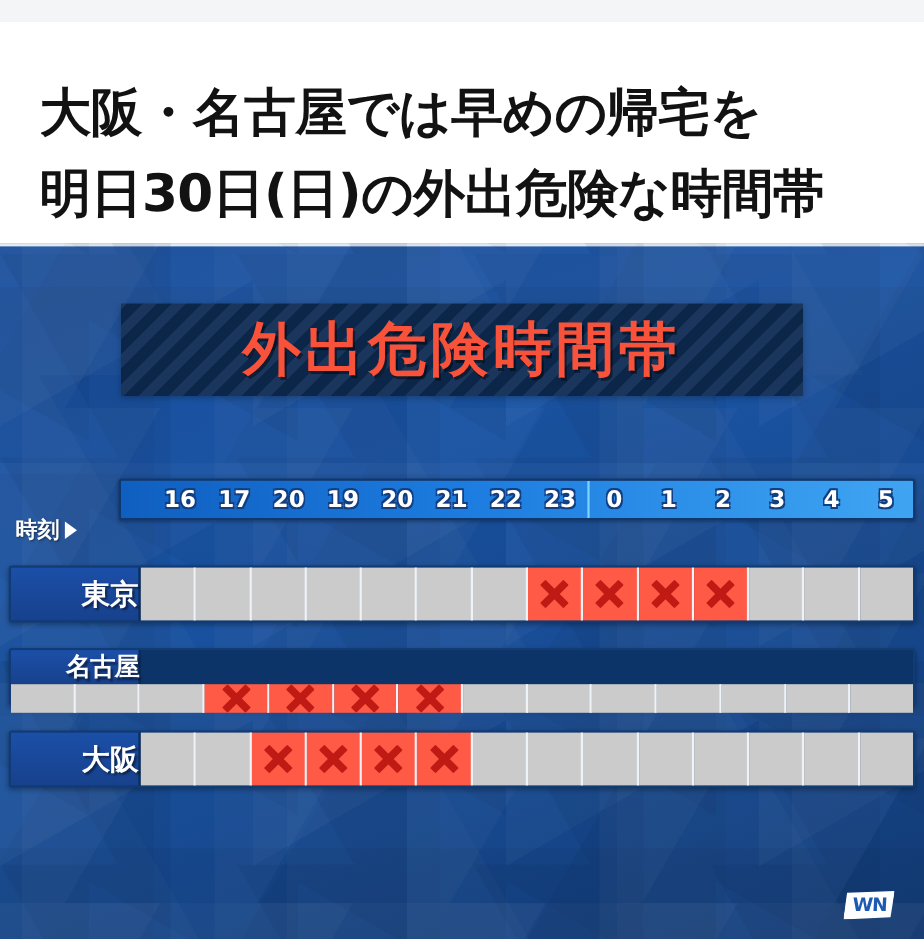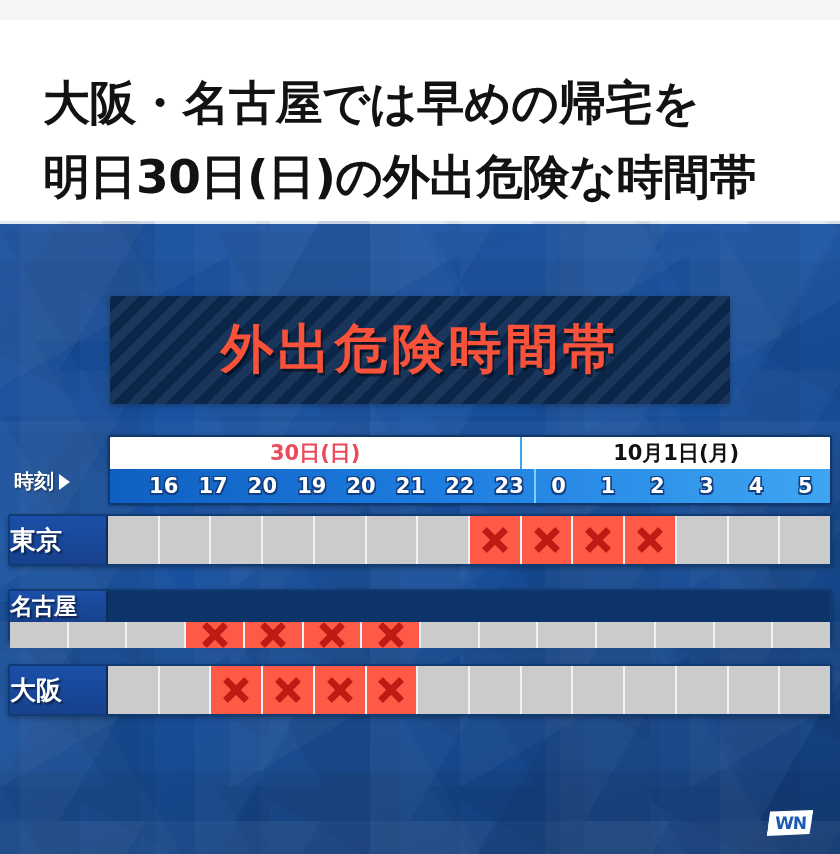--- a/index.html
+++ b/index.html
@@ -19,21 +19,21 @@
   .top-strip {
     position: absolute;
     left: 0; top: 0;
     width: 840px; height: 20px;
     background: #f4f5f6;
   }
 
   
   .headline {
     position: absolute;
-    left: 11px; top: 20px;
+    left: 4px; top: 20px;
     width: 692px; height: 201px;
     background: #ffffff;
     box-sizing: border-box;
     padding: 46px 0 0 32px;
   }
   .headline-line {
     display: block;
     color: #121212;
     font-family: "DejaVu Sans", "Liberation Sans", sans-serif;
     font-weight: 700;
@@ -77,22 +77,22 @@
   .panel-topline {
     position: absolute;
     left: 0; top: 0;
     width: 840px; height: 3px;
     background: #dfe8f4;
   }
 
   
   .banner {
     position: absolute;
-    left: 110px; top: 296px;
-    width: 620px; height: 108px;
+    left: 110px; top: 276px;
+    width: 620px; height: 84px;
     background-color: #0d2a52;
     background-image: repeating-linear-gradient(
         -45deg,
         rgba(255,255,255,.055) 0px,
         rgba(255,255,255,.055) 9px,
         rgba(0,0,0,.10) 9px,
         rgba(0,0,0,.10) 19px);
     box-shadow: 0 2px 6px rgba(0,0,0,.25);
     display: flex;
     align-items: center;
@@ -199,22 +199,23 @@
   .row.r0 { top: 79px; }
   .row.r1 { top: 154px; flex-direction: column; }
   .row.r2 { top: 229px; }
 
   .city {
     width: 96px;
     flex: none;
     background: linear-gradient(180deg, #1b4fa8 0%, #17418c 100%);
     display: flex;
     align-items: center;
-    justify-content: flex-start;
+    justify-content: flex-end;
     border-right: 2px solid #0c2c59;
+    padding-left: 20px;
   }
   .city-text {
     color: #ffffff;
     font-family: "DejaVu Sans", "Liberation Sans", sans-serif;
     font-weight: 700;
     font-size: 26px;
     letter-spacing: 0px;
     text-shadow: 2px 2px 2px rgba(0,0,0,.5);
     white-space: nowrap;
   }
@@ -308,24 +309,20 @@
 </div>
 
 <div class="table-wrap">
 
   <div class="time-label">
     <span class="time-label-text">時刻</span>
     <span class="time-arrow"></span>
   </div>
 
   <div class="hdr">
-    <div class="hdr-dates">
-      <div class="hdr-date d0">30日(日)</div>
-      <div class="hdr-date d1">10月1日(月)</div>
-    </div>
     <div class="hdr-hours">
       <div class="hdr-hour">16</div>
       <div class="hdr-hour">17</div>
       <div class="hdr-hour">20</div>
       <div class="hdr-hour">19</div>
       <div class="hdr-hour">20</div>
       <div class="hdr-hour">21</div>
       <div class="hdr-hour">22</div>
       <div class="hdr-hour">23</div>
       <div class="hdr-hour boundary">0</div>

